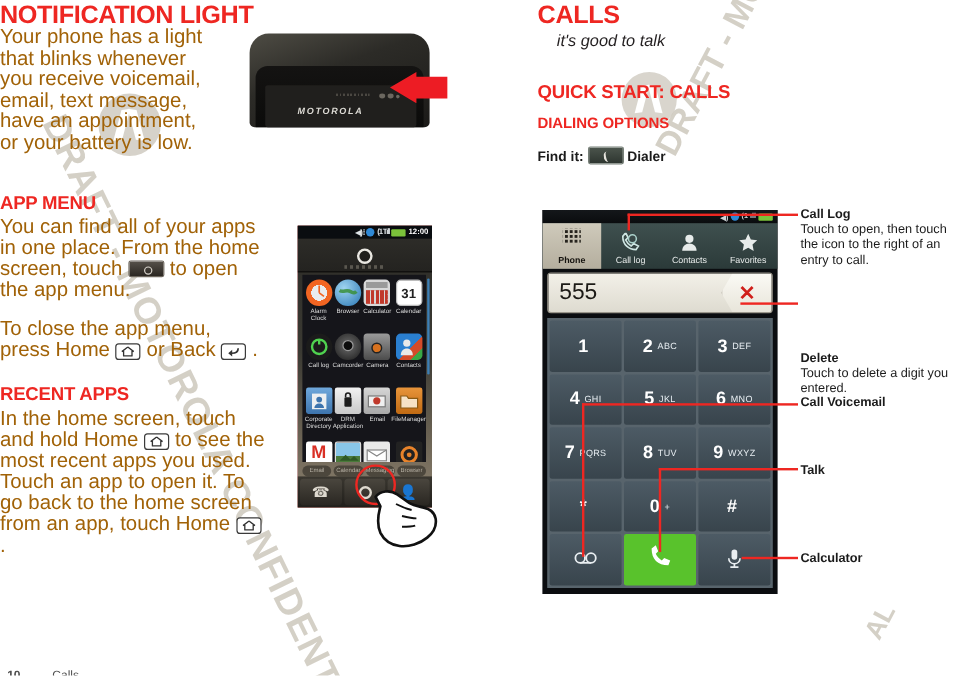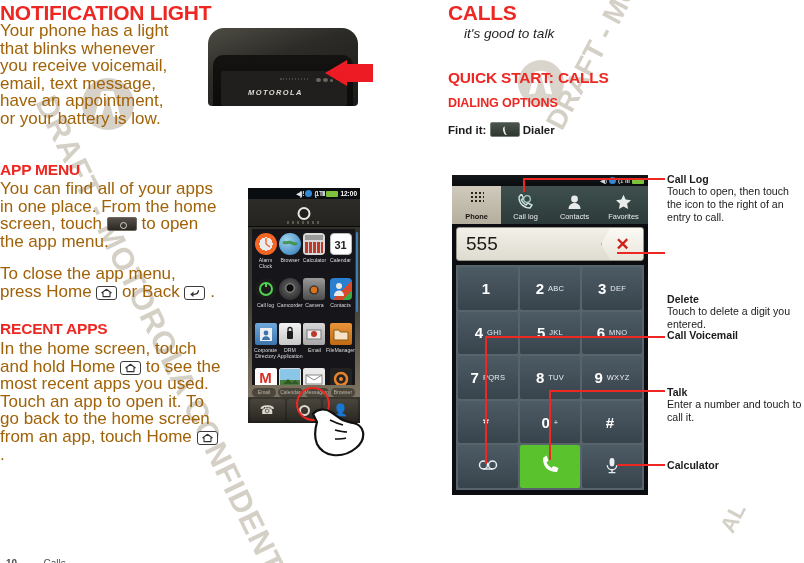--- a/index.html
+++ b/index.html
@@ -810,21 +810,20 @@
     <div class="callout-body">Touch to delete a digit you entered.</div>
   </div>
 
   <div style="position:absolute;left:667px;top:329px;width:137px;z-index:7;">
     <div class="callout-title">Call Voicemail</div>
     <div class="callout-body"></div>
   </div>
 
   <div style="position:absolute;left:667px;top:386px;width:137px;z-index:7;">
     <div class="callout-title">Talk</div>
-    <div class="callout-body">Enter a number and touch to call it.</div>
   </div>
 
   <div style="position:absolute;left:667px;top:459px;width:137px;z-index:7;">
     <div class="callout-title">Calculator</div>
     <div class="callout-body"></div>
   </div>
 
   <div style="position:absolute;left:6px;top:553px;z-index:7;">
     <span class="footer-num">10</span>
     <span class="footer-txt" style="margin-left:22px;">Calls</span>

